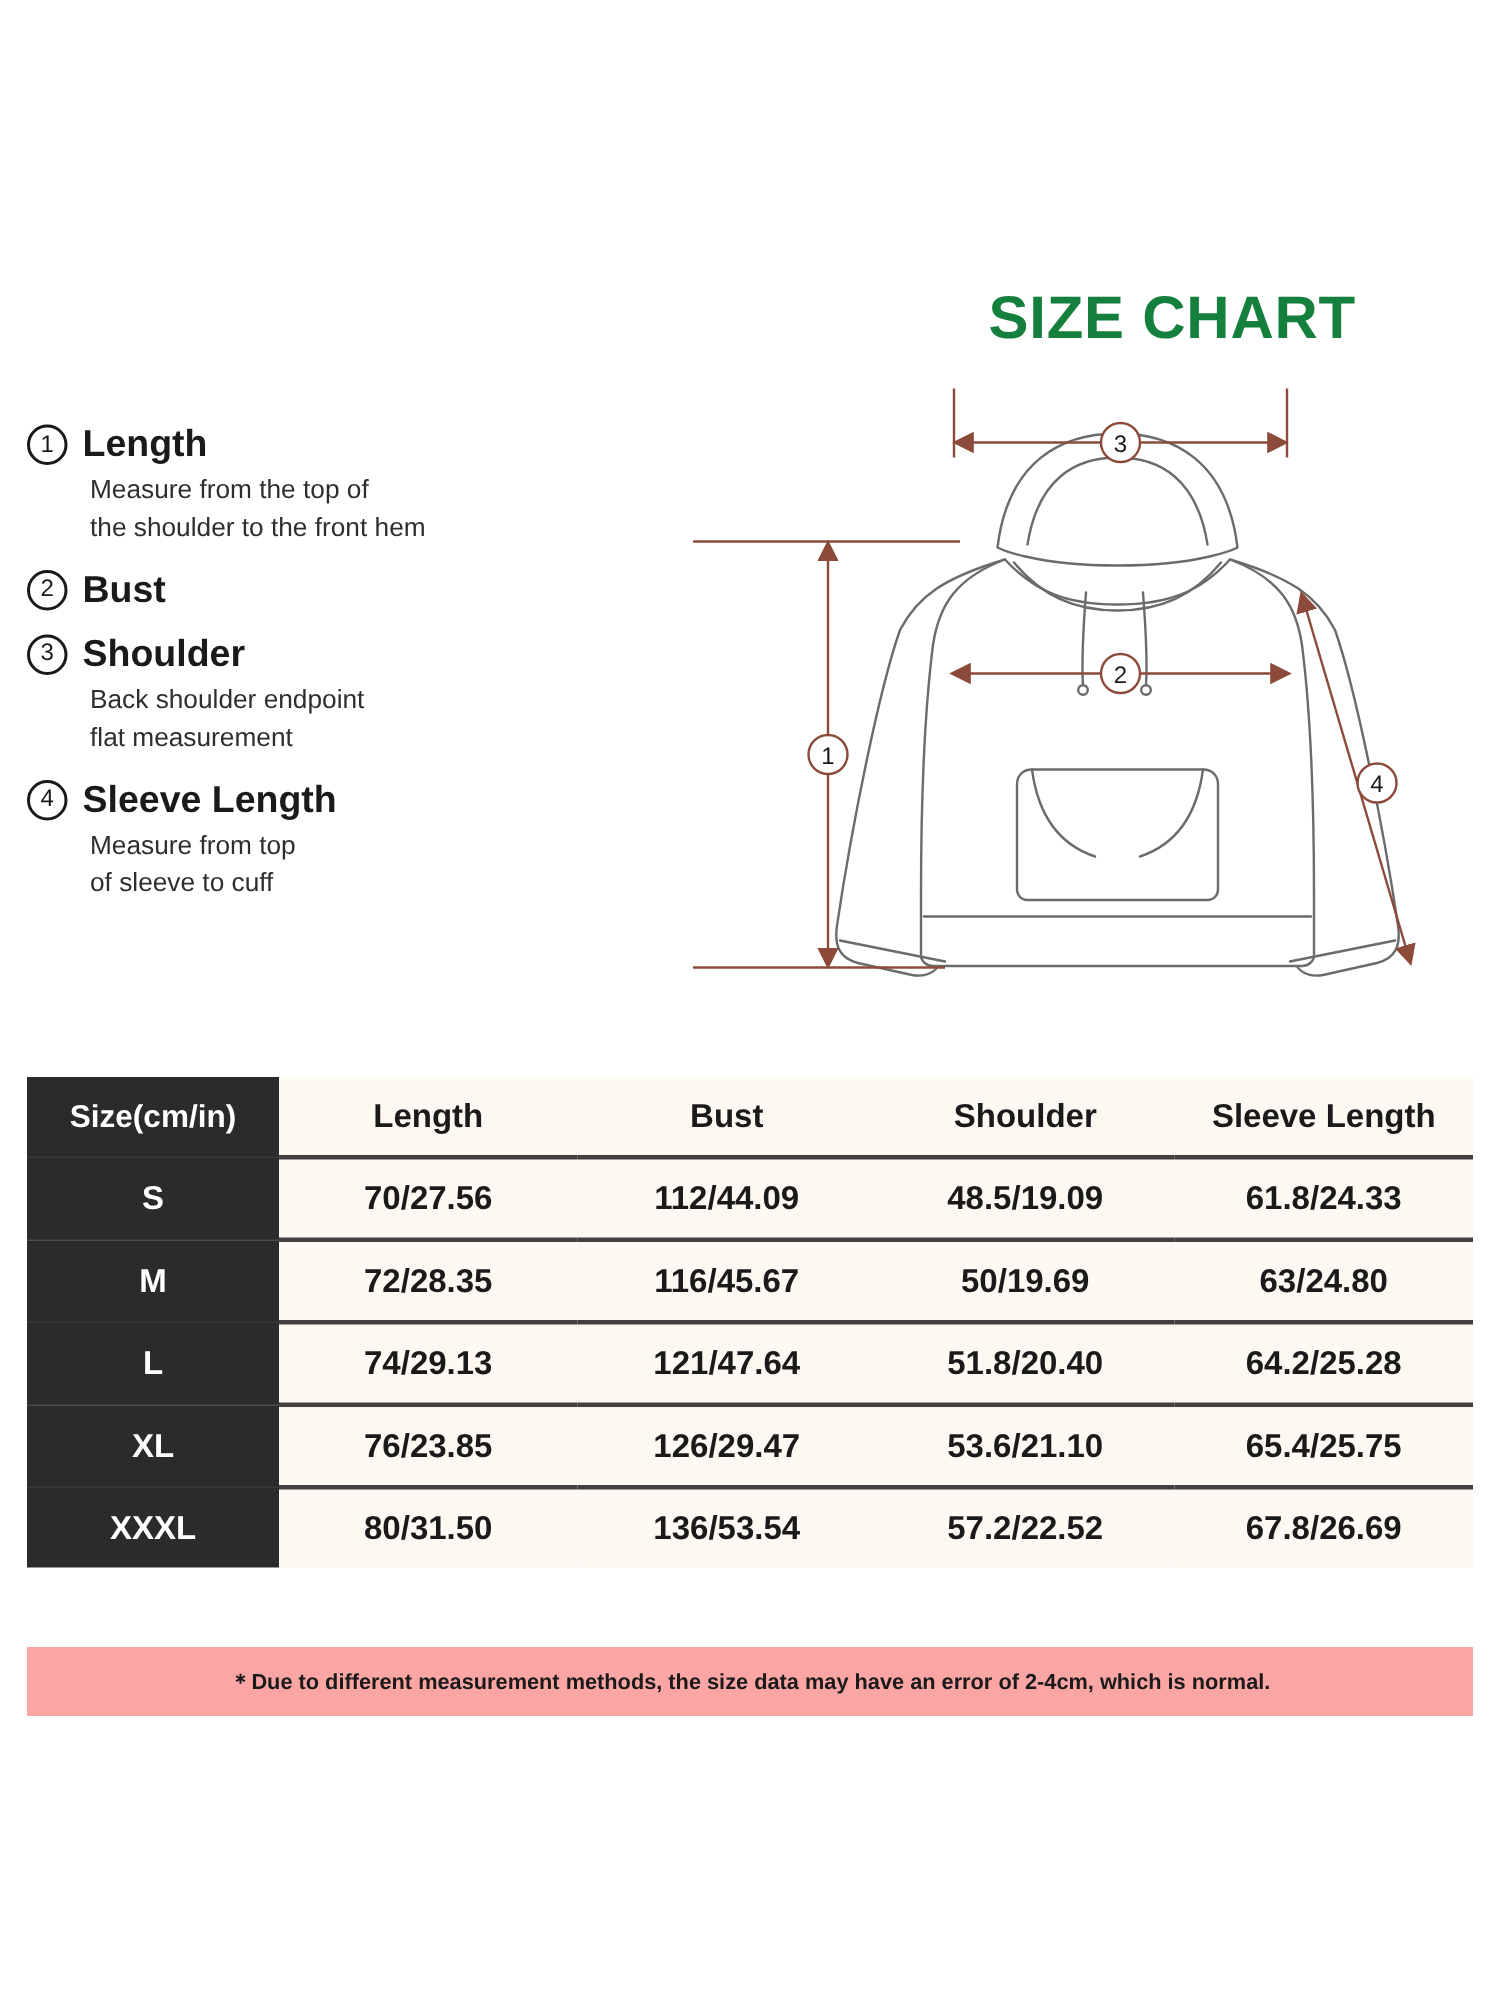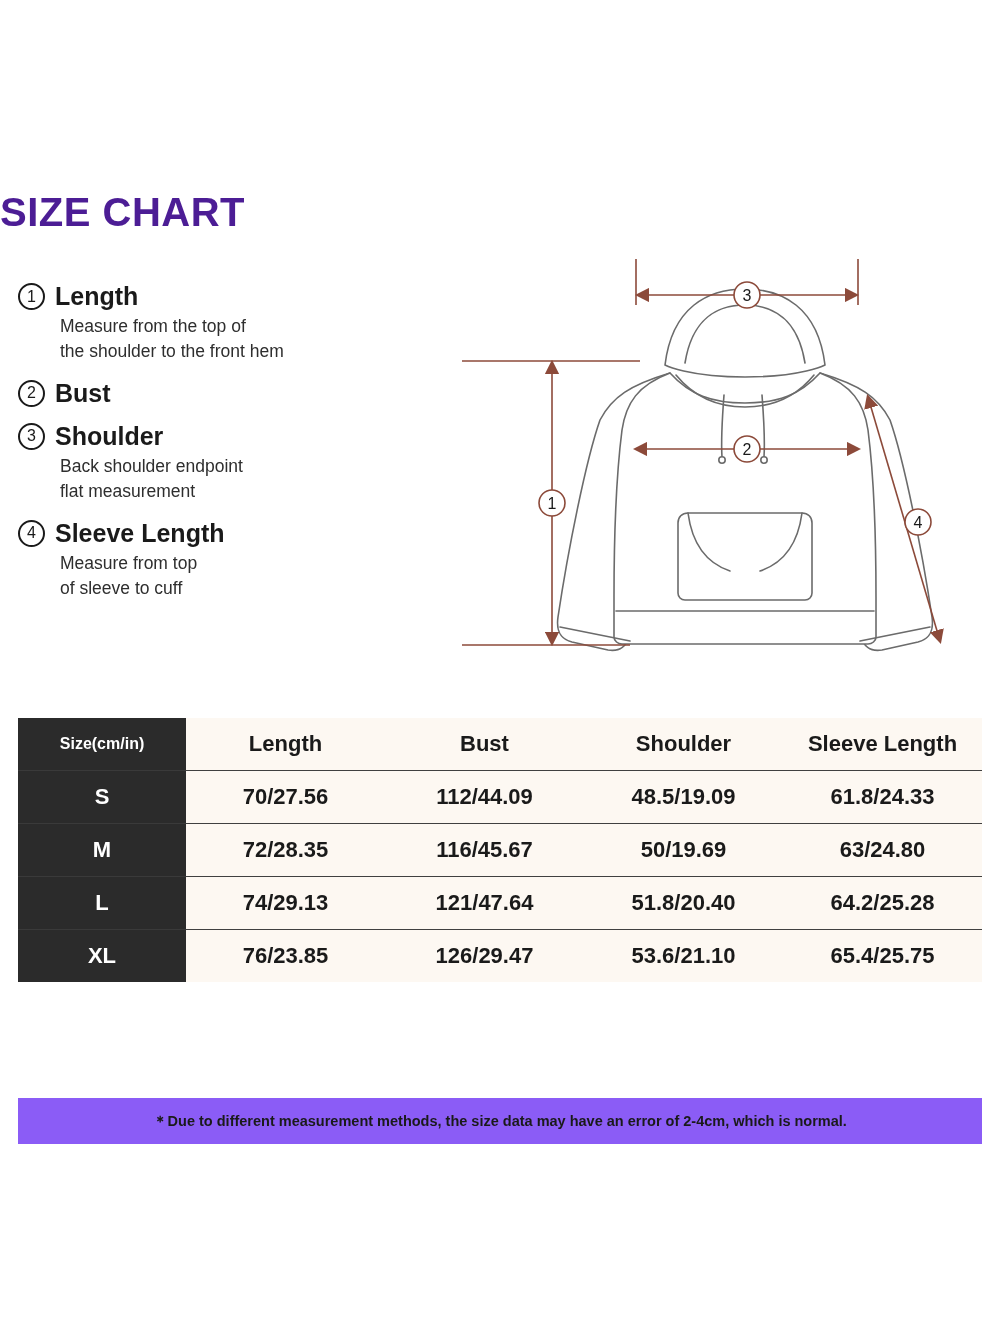--- a/index.html
+++ b/index.html
@@ -22,25 +22,25 @@
     width: 1000px;
     height: 1332px;
   }
 
   
   .title {
     position: absolute;
     left: 0;
     top: 190px;
     width: 904px;
-    text-align: left;
+    text-align: right;
     font-size: 40px;
     font-weight: bold;
     letter-spacing: 0.5px;
-    color: #4c1d95;
+    color: #15803d;
   }
 
   
   .legend {
     position: absolute;
     left: 18px;
     top: 282px;
     width: 420px;
   }
   .legend-block {
@@ -114,46 +114,46 @@
     background: #fdf8f2;
     font-size: 22px;
     font-weight: bold;
     color: #1a1a1a;
     text-align: center;
     vertical-align: middle;
   }
   thead th.size-head {
     background: #2b2b2b;
     color: #ffffff;
-    font-size: 16px;
+    font-size: 21px;
   }
   tbody td {
     height: 52px;
     background: #fdf8f2;
     font-size: 22px;
     font-weight: bold;
     color: #1a1a1a;
     text-align: center;
     vertical-align: middle;
-    border-top: 1px solid #404040;
+    border-top: 3px solid #404040;
   }
   tbody td.size-cell {
     background: #2b2b2b;
     color: #ffffff;
     font-weight: bold;
     border-top: 1px solid #3a3a3a;
   }
 
   .note {
     position: absolute;
     left: 18px;
     top: 1098px;
     width: 964px;
     height: 46px;
-    background: #8b5cf6;
+    background: #fca5a5;
     display: flex;
     align-items: center;
     justify-content: center;
   }
   .note-text {
     font-size: 14.5px;
     font-weight: bold;
     color: #1a1a1a;
   }
 </style>
@@ -330,20 +330,27 @@
           <td>51.8/20.40</td>
           <td>64.2/25.28</td>
         </tr>
         <tr>
           <td class="size-cell">XL</td>
           <td>76/23.85</td>
           <td>126/29.47</td>
           <td>53.6/21.10</td>
           <td>65.4/25.75</td>
         </tr>
+        <tr>
+          <td class="size-cell">XXXL</td>
+          <td>80/31.50</td>
+          <td>136/53.54</td>
+          <td>57.2/22.52</td>
+          <td>67.8/26.69</td>
+        </tr>
       </tbody>
     </table>
   </div>
 
   <div class="note">
     <span class="note-text">＊Due to different measurement methods, the size data may have an error of 2-4cm, which is normal.</span>
   </div>
 
 </div>
 

